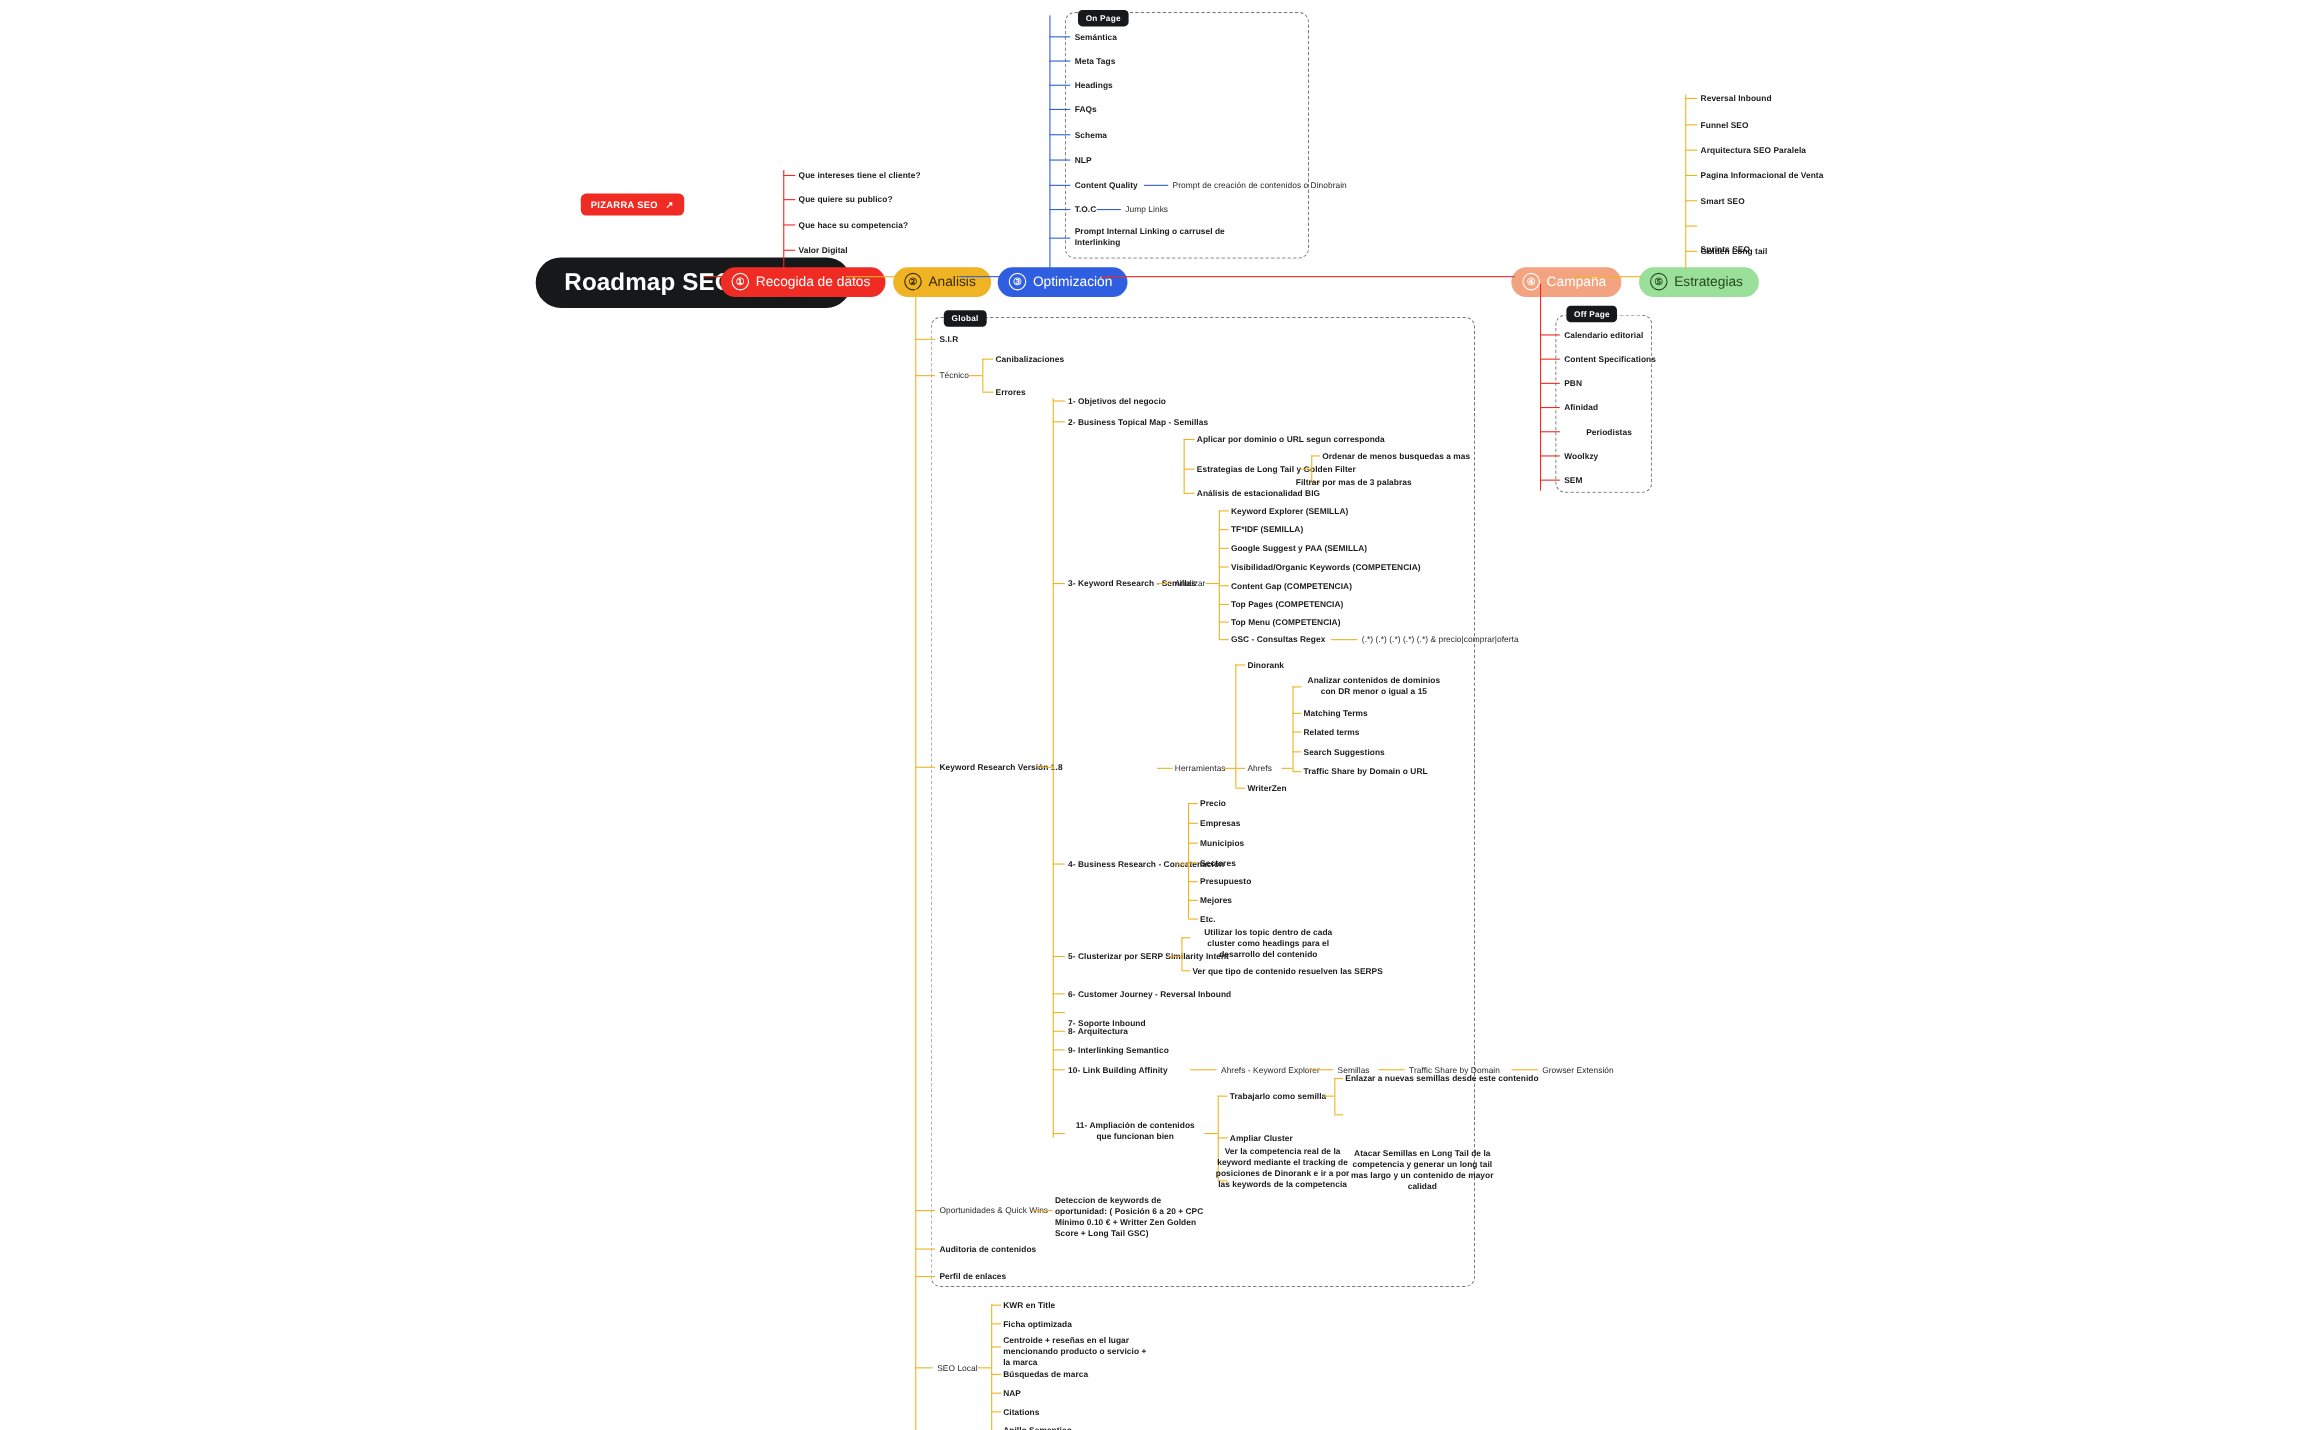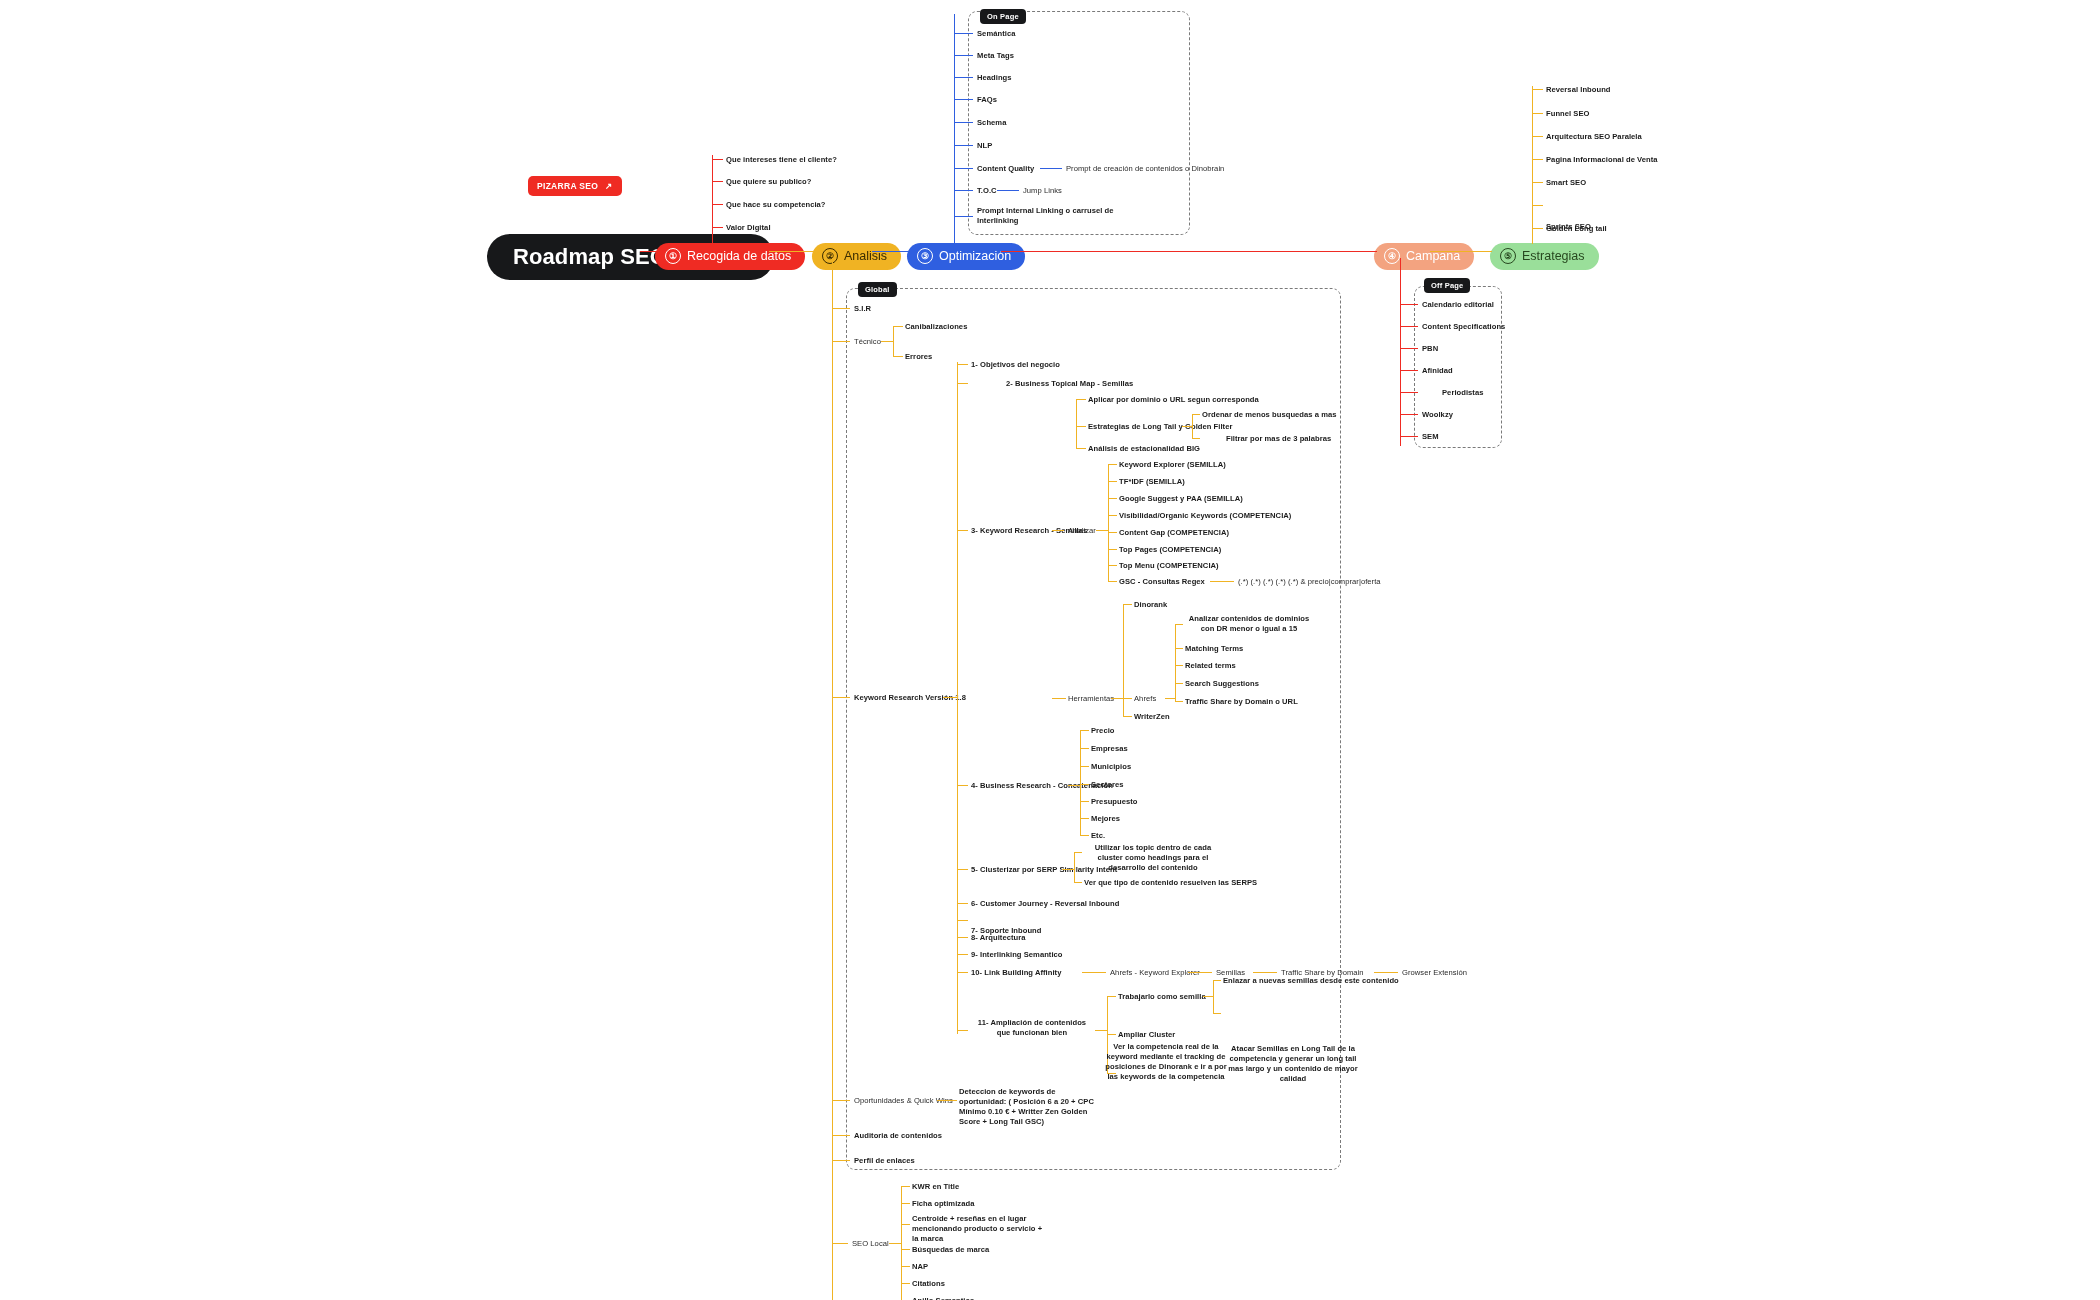--- a/index.html
+++ b/index.html
@@ -205,21 +205,21 @@
   <div class="h yel" style="left:832px;top:697px;width:18px;"></div>
   <div class="leaf" style="left:854px;top:693px;">Keyword Research Versión 1.8</div>
   <div class="h yel" style="left:943px;top:697px;width:14px;"></div>
 
   <div class="v yel" style="left:957px;top:362px;height:672px;"></div>
 
   <div class="h yel" style="left:957px;top:364px;width:11px;"></div>
   <div class="leaf" style="left:971px;top:360px;">1- Objetivos del negocio</div>
 
   <div class="h yel" style="left:957px;top:383px;width:11px;"></div>
-  <div class="leaf" style="left:971px;top:379px;margin-left:35px;">2- Business Topical Map - Semillas</div>
+  <div class="leaf" style="left:971px;top:379px;">2- Business Topical Map - Semillas</div>
 
   <div class="h yel" style="left:957px;top:530px;width:11px;"></div>
   <div class="leaf" style="left:971px;top:526px;">3- Keyword Research - Semillas</div>
 
   <div class="h yel" style="left:957px;top:785px;width:11px;"></div>
   <div class="leaf" style="left:971px;top:781px;">4- Business Research - Concatenación</div>
 
   <div class="h yel" style="left:957px;top:869px;width:11px;"></div>
   <div class="leaf" style="left:971px;top:865px;">5- Clusterizar por SERP Similarity Intent</div>
 
@@ -247,21 +247,21 @@
   <div class="h yel" style="left:1076px;top:448px;width:10px;"></div>
   <div class="leaf" style="left:1088px;top:395px;">Aplicar por dominio o URL segun corresponda</div>
   <div class="leaf" style="left:1088px;top:422px;">Estrategias de Long Tail y Golden Filter</div>
   <div class="leaf" style="left:1088px;top:444px;">Análisis de estacionalidad BIG</div>
 
   <div class="h yel" style="left:1182px;top:426px;width:10px;"></div>
   <div class="v yel" style="left:1192px;top:414px;height:24px;"></div>
   <div class="h yel" style="left:1192px;top:414px;width:8px;"></div>
   <div class="h yel" style="left:1192px;top:438px;width:8px;"></div>
   <div class="leaf" style="left:1202px;top:410px;">Ordenar de menos busquedas a mas</div>
-  <div class="leaf" style="left:1226px;top:434px;">Filtrar por mas de 3 palabras</div>
+  <div class="leaf" style="left:1178px;top:434px;">Filtrar por mas de 3 palabras</div>
 
   <div class="h yel" style="left:1052px;top:530px;width:12px;"></div>
   <div class="leaf light" style="left:1068px;top:526px;">Analizar</div>
   <div class="h yel" style="left:1096px;top:530px;width:12px;"></div>
   <div class="v yel" style="left:1108px;top:464px;height:117px;"></div>
 
   <div class="h yel" style="left:1108px;top:464px;width:9px;"></div>
   <div class="h yel" style="left:1108px;top:481px;width:9px;"></div>
   <div class="h yel" style="left:1108px;top:498px;width:9px;"></div>
   <div class="h yel" style="left:1108px;top:515px;width:9px;"></div>

